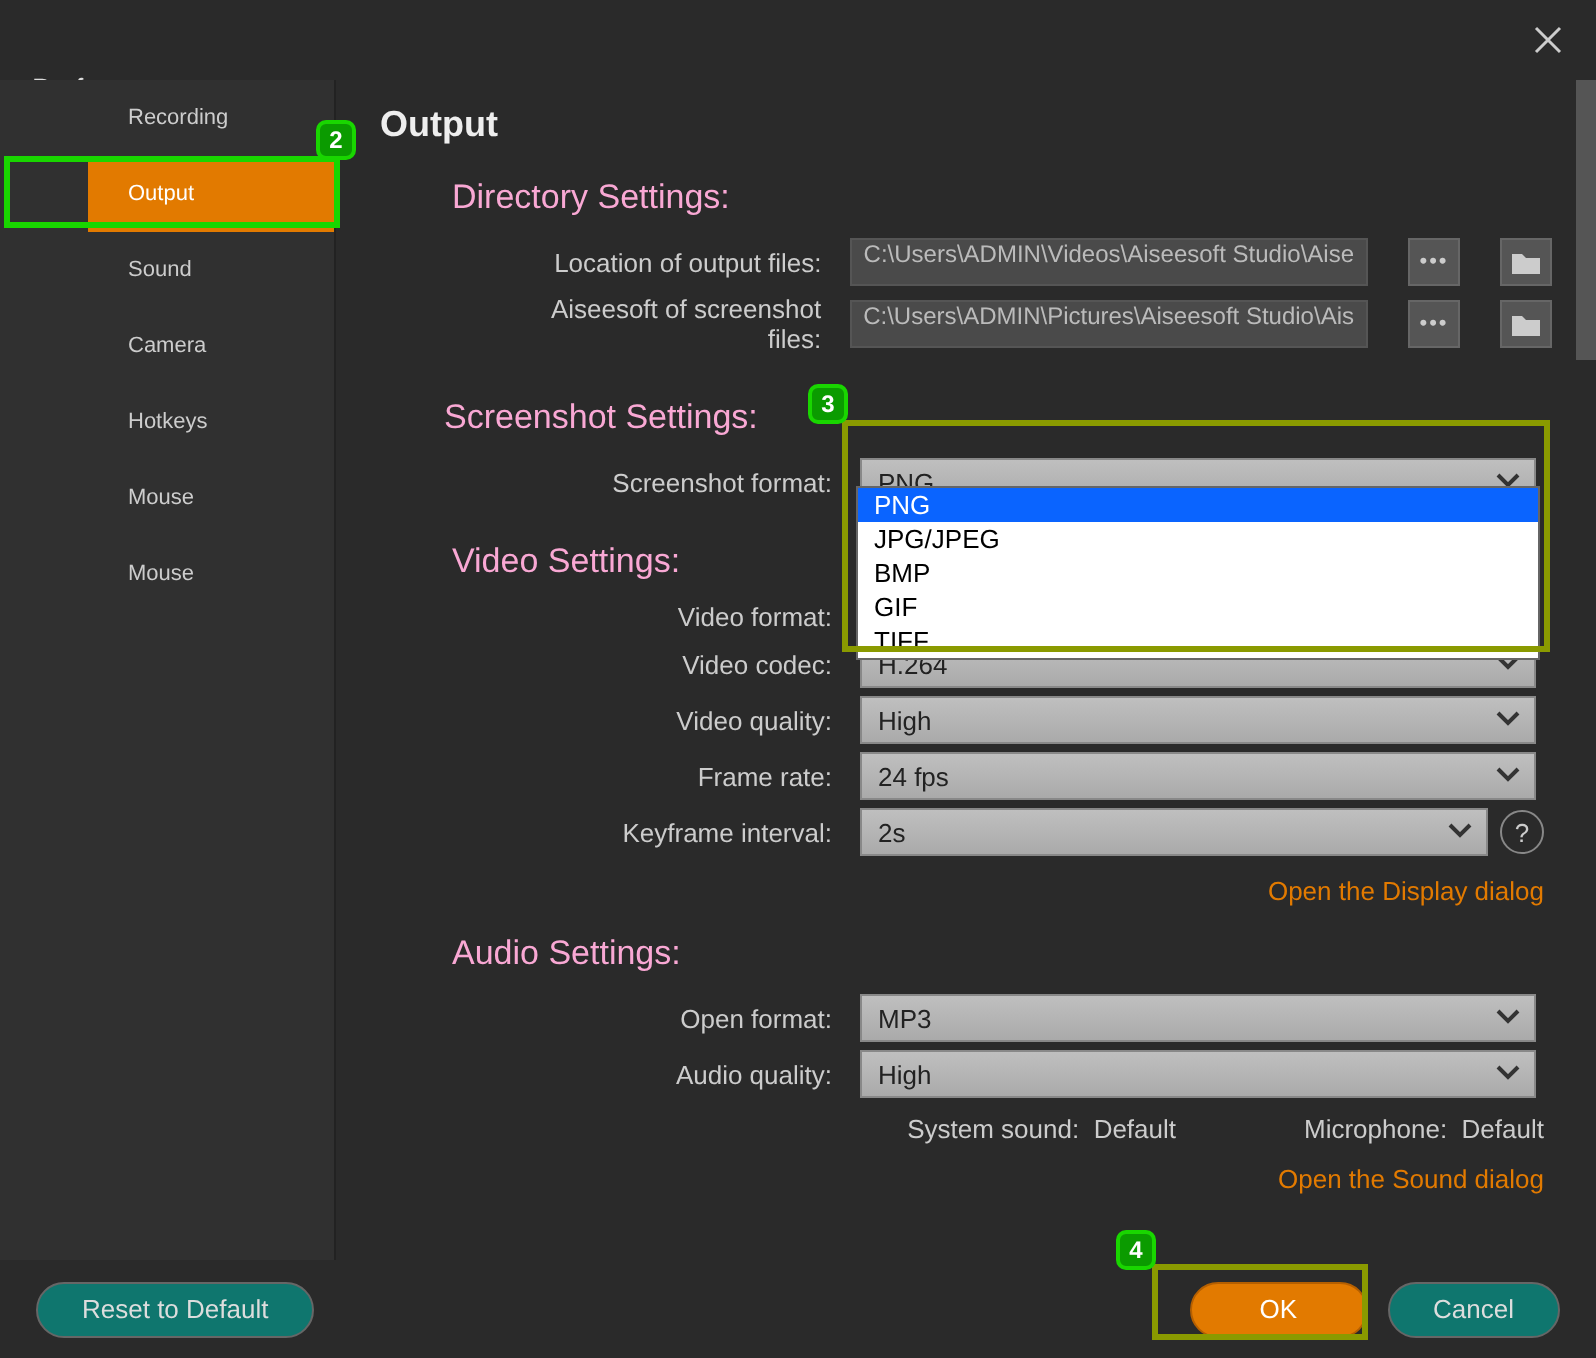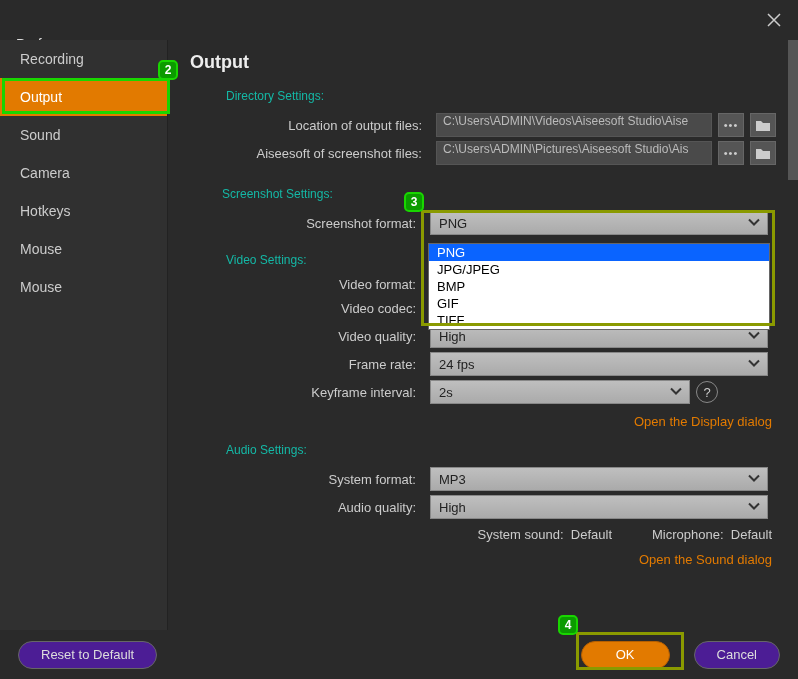--- a/index.html
+++ b/index.html
@@ -3,43 +3,43 @@
 <meta charset="utf-8">
 <style>
   * { box-sizing: border-box; margin: 0; padding: 0; }
   body { width: 798px; height: 679px; background: #2a2a2a; font-family: "Segoe UI", Arial, sans-serif; color: #d0d0d0; overflow: hidden; position: relative; }
   .titlebar { height: 40px; display: flex; align-items: center; justify-content: space-between; padding: 0 12px 0 16px; }
   .titlebar .title { font-size: 14px; color: #ddd; margin-top: 48px; }
   .close-x { width: 24px; height: 24px; display:flex; align-items:center; justify-content:center; cursor:pointer; }
   .close-x svg { stroke: #ccc; stroke-width: 1.5; }
   .body { display: flex; height: 590px; position: relative; }
   .sidebar { width: 168px; background: #303030; border-right: 1px solid #222; }
-  .sidebar-item { height: 38px; display:flex; align-items:center; padding-left: 20px; font-size: 14px; color: #ccc; cursor:pointer; }
+  .sidebar-item { height: 38px; display:flex; align-items:center; padding-left: 20px; font-size: 11px; color: #ccc; cursor:pointer;margin-left:44px; }
   .sidebar-item.active { background: #e27a00; color: #fff; }
   .main { flex:1; padding: 12px 22px 0 22px; position: relative; overflow: hidden; }
   .page-title { font-size: 18px; font-weight: 600; color: #eee; margin-bottom: 16px; }
-  .section-title { font-size: 12px; font-weight: 500; color: #14b8a6; margin: 10px 0 10px 36px; }
+  .section-title { font-size: 17px; font-weight: 500; color: #f9a8d4; margin: 10px 0 10px 36px; }
   .row { display:flex; align-items:center; margin: 4px 0; }
   .row-label { width: 418px; text-align: right; font-size: 13px; color: #ccc; padding-right: 14px; box-sizing:border-box; }
   .row-label.dir { width: 246px; text-align:right; padding-left: 60px; }
-  .dir-field { flex:1; display:flex; align-items:center; gap:6px; }
+  .dir-field { flex:1; display:flex; align-items:center; gap:20px; }
   .text-input { flex:1; height: 24px; background: #4a4a4a; color: #bbb; border: 1px solid #555; padding: 0 6px; font-size: 12px; overflow:hidden; white-space:nowrap; }
   .icon-btn { width: 26px; height: 24px; background: #555; display:flex; align-items:center; justify-content:center; cursor:pointer; border:1px solid #666; }
   .select { position:relative; height: 24px; background: linear-gradient(#bfbfbf,#aaaaaa); border:1px solid #888; color:#222; font-size:13px; padding: 0 24px 0 8px; display:flex; align-items:center; cursor:pointer; }
   .select.full { width: 338px; }
-  .select.wide { width: 260px; }
+  .select.wide { width: 314px; }
   .select .chev { position:absolute; right:6px; top:50%; transform:translateY(-50%); pointer-events:none; }
   .select .chev svg { stroke:#333; stroke-width:2; fill:none; }
   .help-circle { width:22px; height:22px; border:1px solid #888; border-radius:50%; display:flex; align-items:center; justify-content:center; color:#ccc; font-size:13px; margin-left:6px; cursor:pointer; }
   .link { color: #e27a00; font-size: 13px; cursor:pointer; text-align:right; display:block; margin: 10px 4px 14px 0; }
-  .status-row { display:flex; justify-content:flex-end; gap: 40px; font-size:13px; color:#ccc; margin: 8px 4px 2px 0; }
+  .status-row { display:flex; justify-content:flex-end; gap: 64px; font-size:13px; color:#ccc; margin: 8px 4px 2px 0; }
   .footer { position:absolute; left:0; bottom:0; width:100%; height:49px; display:flex; align-items:center; justify-content:space-between; padding: 0 18px; }
-  .btn { height: 28px; padding: 0 22px; border-radius: 14px; border:1px solid #666; background:#4c1d95; color:#ddd; font-size:13px; cursor:pointer; display:flex; align-items:center; }
+  .btn { height: 28px; padding: 0 22px; border-radius: 14px; border:1px solid #666; background:#0f766e; color:#ddd; font-size:13px; cursor:pointer; display:flex; align-items:center; }
   .btn.primary { background:#e27a00; border-color:#b55f00; color:#fff; padding: 0 34px; }
-  .footer-right { display:flex; gap:24px; }
+  .footer-right { display:flex; gap:10px; }
   .marker { position:absolute; border:3px solid #8a9a00; pointer-events:none; z-index:50; }
   .marker-badge { position:absolute; background:#0b9b00; border:2px solid #19d600; color:#fff; font-weight:bold; font-size:12px; width:20px; height:20px; border-radius:5px; display:flex; align-items:center; justify-content:center; z-index:60; pointer-events:none; }
   .dropdown-open { position:absolute; background:#fff; border:1px solid #666; z-index:40; font-size:13px; color:#000; }
   .dropdown-open .opt { padding: 1px 8px; cursor:pointer; white-space:nowrap; }
   .dropdown-open .opt.sel { background:#0a64ff; color:#fff; }
   .vscroll { position:absolute; right:0; top:40px; width:10px; height:590px; background:#2a2a2a; }
   .vscroll-thumb { position:absolute; right:0; top:0; width:10px; height:140px; background:#555; }
 </style>
 </head>
 <body>
@@ -160,21 +160,21 @@
           <span class="chev"><svg width="14" height="10" viewBox="0 0 14 10">
               <path d="M2 2 L7 7 L12 2"></path>
             </svg></span>
         </div>
       <div class="help-circle">?</div>
     </div>
     <a class="link">Open the Display dialog</a>
 
     <div class="section-title">Audio Settings:</div>
     <div class="row">
-      <div class="row-label" style="width:240px;">System format:</div>
+      <div class="row-label" style="width:240px;">Open format:</div>
       <div class="select full">
           <span>MP3</span>
           <span class="chev"><svg width="14" height="10" viewBox="0 0 14 10">
               <path d="M2 2 L7 7 L12 2"></path>
             </svg></span>
         </div>
     </div>
     <div class="row">
       <div class="row-label" style="width:240px;">Audio quality:</div>
       <div class="select full">

